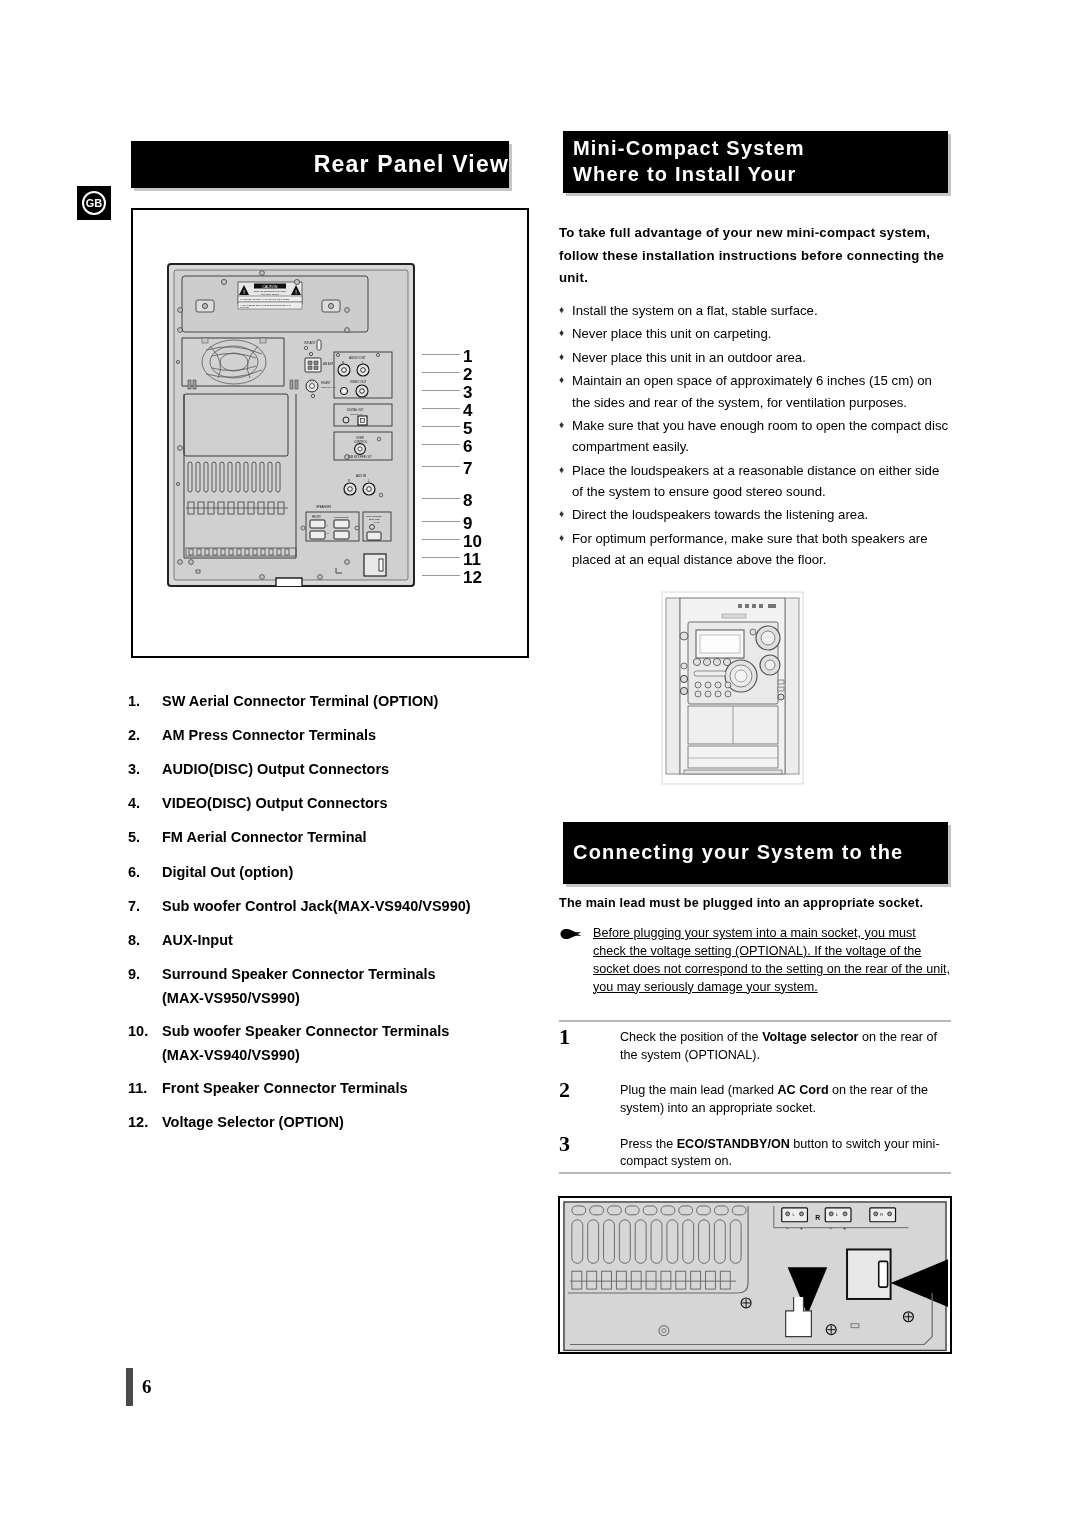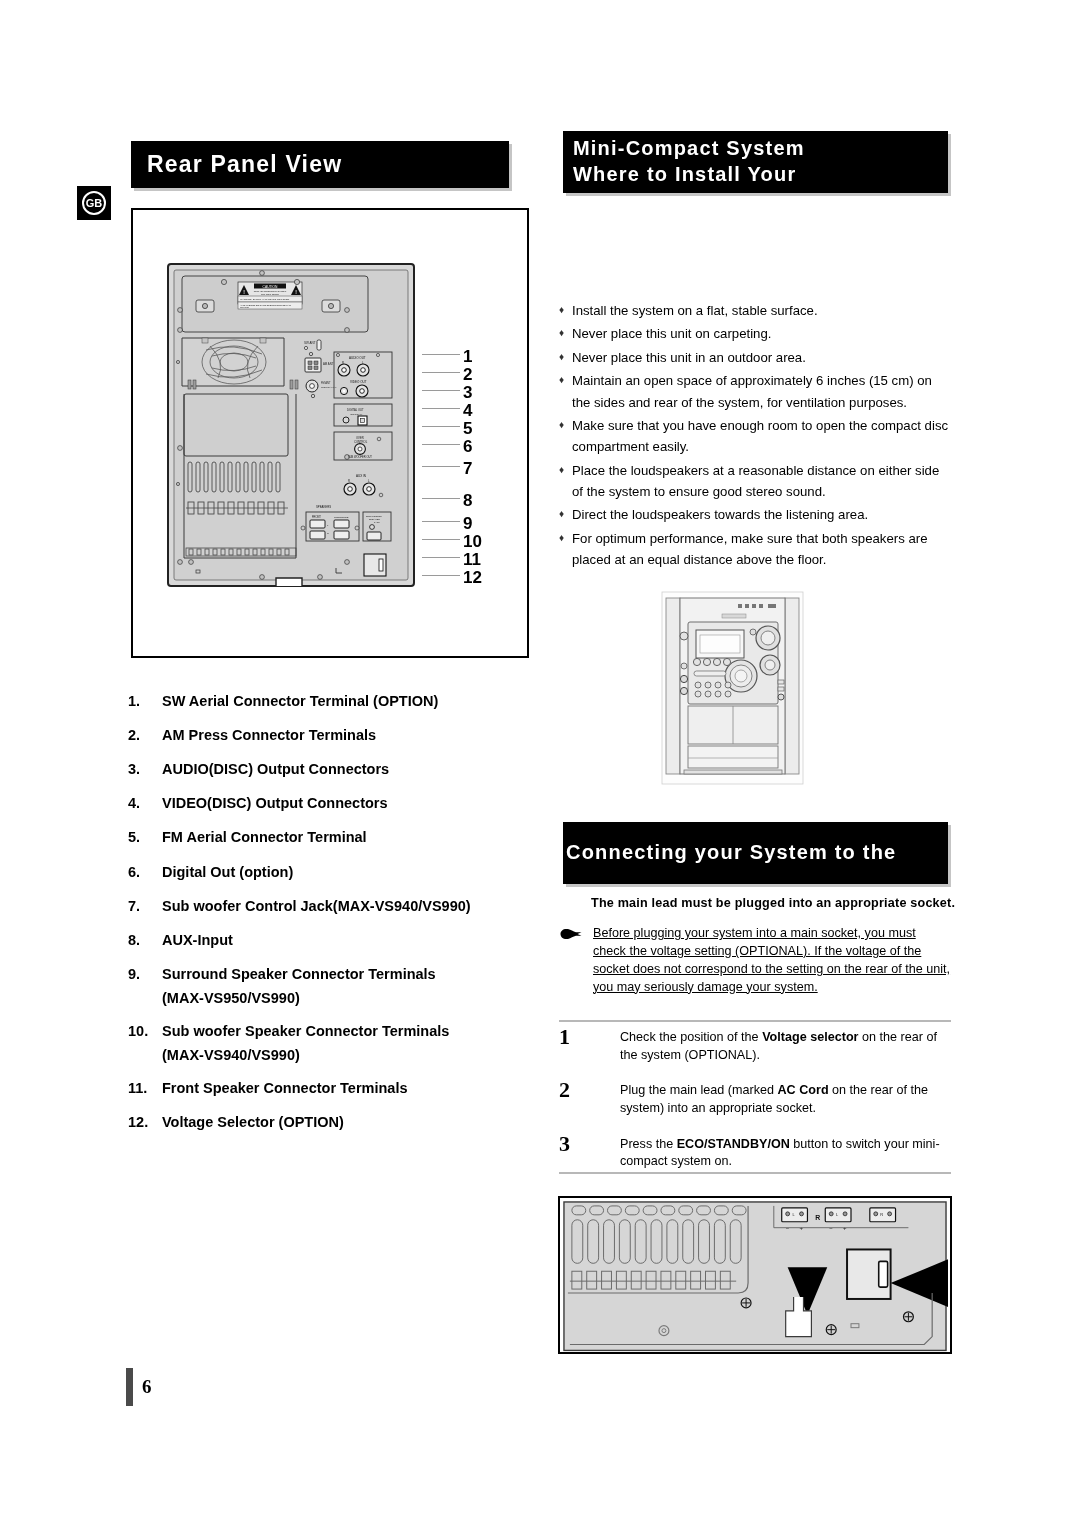--- a/index.html
+++ b/index.html
@@ -53,30 +53,31 @@
   }
   .blackbar .ln {
     letter-spacing: 1.2px;
     white-space: nowrap;
   }
 
   #hdr-rear {
     left: 131px; top: 141px; width: 378px; height: 47px;
     padding-left: 16px;
     font-size: 23px;
+    align-items: flex-end;
   }
   #hdr-install {
     left: 563px; top: 131px; width: 385px; height: 62px;
     padding-left: 10px;
     font-size: 20px;
     line-height: 1.28;
   }
   #hdr-power {
     left: 563px; top: 822px; width: 385px; height: 62px;
-    padding-left: 3px;
+    padding-left: 10px;
     font-size: 20px;
     line-height: 1.28;
   }
 
   
   #rear-frame {
     position: absolute;
     left: 131px; top: 208px; width: 398px; height: 450px;
     border: 2px solid #000;
     background: #fff;
@@ -155,21 +156,20 @@
   #mini-system {
     position: absolute; left: 660px; top: 588px;
     width: 145px; height: 200px;
   }
 
   
   #power-lead {
     top: 896px;
     font-size: 12.6px; font-weight: bold;
     letter-spacing: 0.2px;
-    margin-left: 32px;
   }
   #power-note {
     top: 925px;
     display: flex;
     font-size: 12.6px;
     line-height: 1.42;
     text-decoration: underline;
   }
   #power-note .hand {
     flex: 0 0 34px;
@@ -521,20 +521,21 @@
         <div class="num">12.</div>
         <div class="lbl">Voltage Selector (OPTION)</div>
       </div>
     </div>
 
   <div class="blackbar" id="hdr-install">
     <div class="ln">Mini-Compact System</div>
     <div class="ln">Where to Install Your</div>
   </div>
 
+  <div class="rcol" id="install-intro">To take full advantage of your new mini-compact system, follow these installation instructions before connecting the unit.</div>
 
   <div class="rcol" id="install-bullets">
       <div class="b">
         <div class="dia">♦</div>
         <div class="btxt">Install the system on a flat, stable surface.</div>
       </div>
       <div class="b">
         <div class="dia">♦</div>
         <div class="btxt">Never place this unit on carpeting.</div>
       </div>

